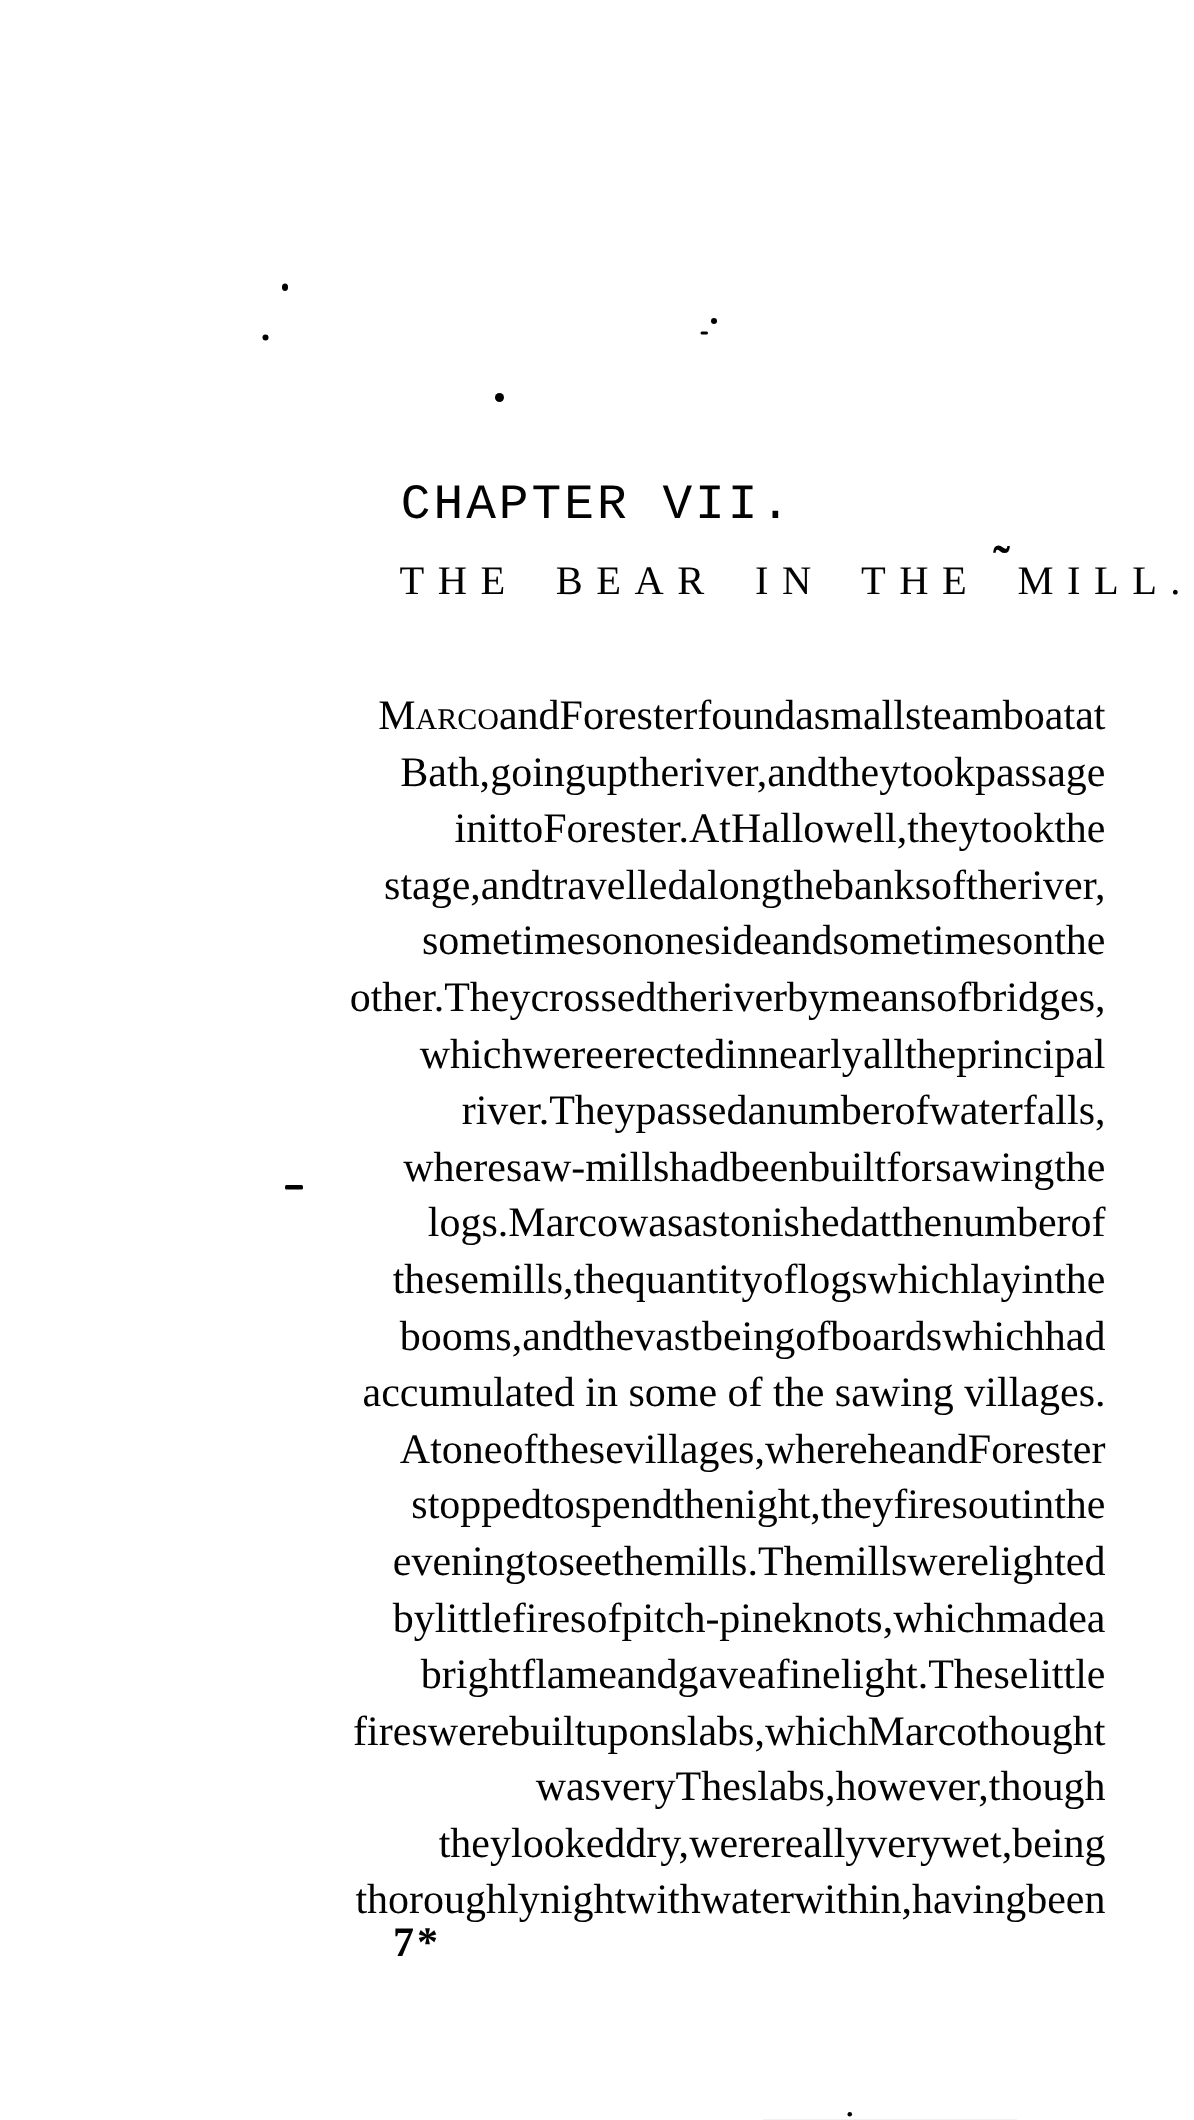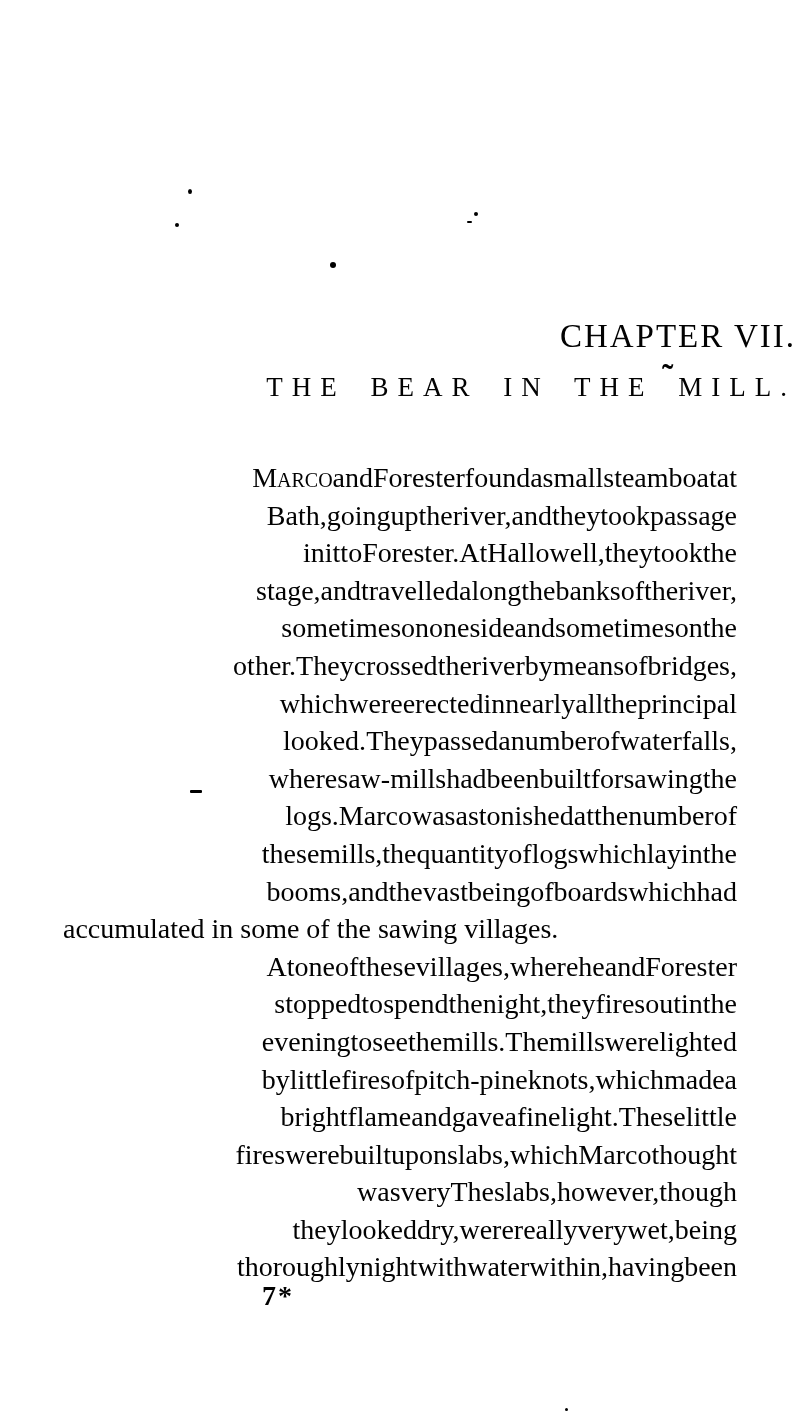--- a/index.html
+++ b/index.html
@@ -11,24 +11,25 @@
     font-family: "Liberation Serif", serif;
     color: #020202;
     overflow: hidden;
     margin: 0 auto;
   }
   .chapter-heading {
     position: absolute;
     top: 318px;
     left: 0;
     width: 100%;
-    text-align: right;
+    text-align: center;
     font-size: 33px;
     letter-spacing: 2px;
     white-space: nowrap;
+    font-family: Liberation Mono, monospace;
   }
   .chapter-subtitle {
     position: absolute;
     top: 372px;
     left: 0;
     width: 100%;
     text-align: right;
     font-size: 27px;
     letter-spacing: 9px;
     word-spacing: 9px;
@@ -38,21 +39,21 @@
     position: absolute;
     left: 63px;
     top: 459px;
     width: 674px;
     font-size: 28px;
     line-height: 37.6px;
   }
   .paragraph { margin: 0; }
   .line { height: 37.6px; white-space: nowrap; }
   .line.justified { display: flex; justify-content: flex-end; }
-  .line.plain { text-align: left; }
+  .line.plain { text-align: right; }
   .line.indented { padding-left: 28px; }
   .sc { font-variant: small-caps; }
   .signature-mark {
     position: absolute;
     left: 262px;
     top: 1280px;
     font-size: 28px;
     font-weight: bold;
     letter-spacing: 2px;
   }
@@ -144,21 +145,21 @@
           <span>which</span>
           <span>were</span>
           <span>erected</span>
           <span>in</span>
           <span>nearly</span>
           <span>all</span>
           <span>the</span>
           <span>principal</span>
         </div>
         <div class="line justified">
-          <span>looked.</span>
+          <span>river.</span>
           <span>They</span>
           <span>passed</span>
           <span>a</span>
           <span>number</span>
           <span>of</span>
           <span>waterfalls,</span>
         </div>
         <div class="line justified">
           <span>where</span>
           <span>saw-mills</span>

